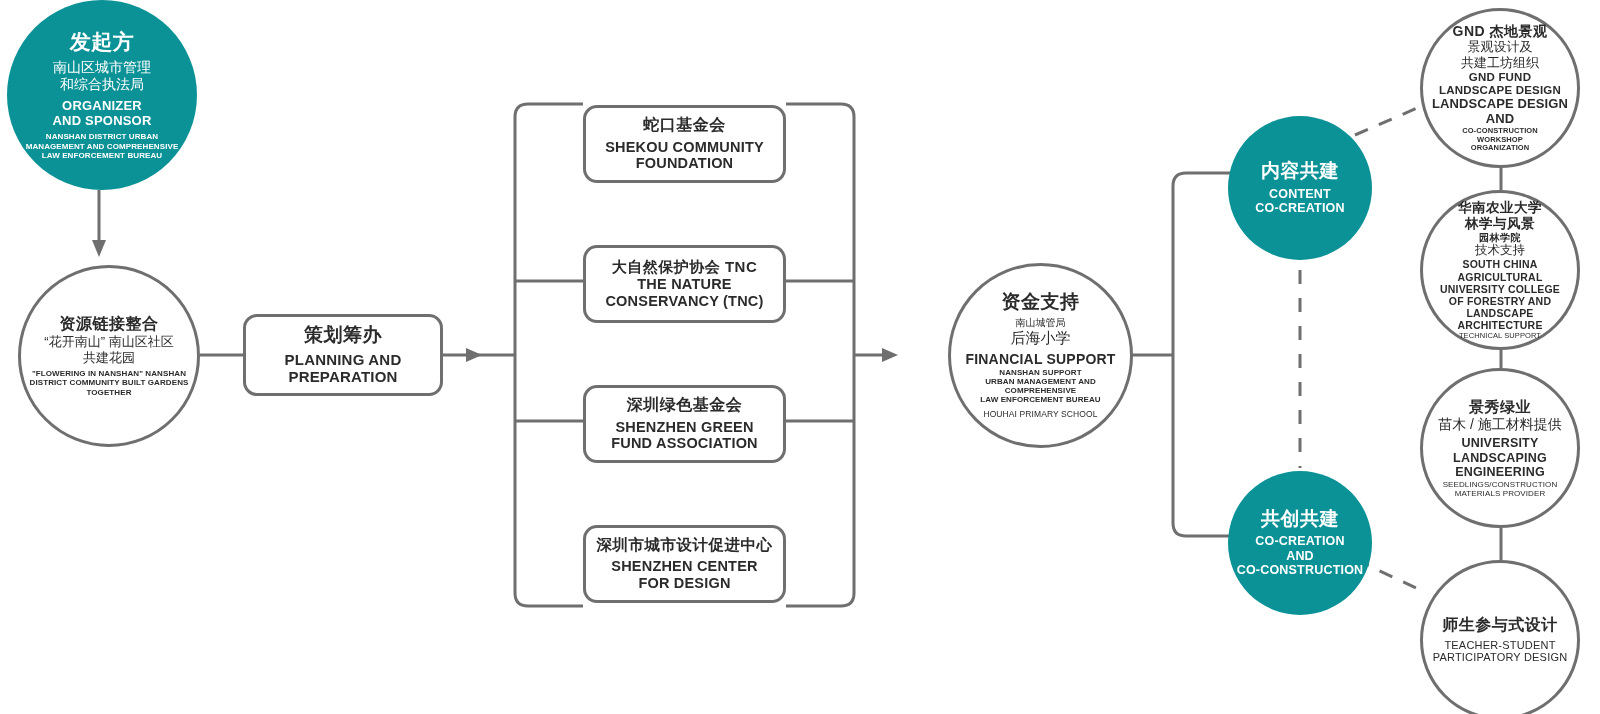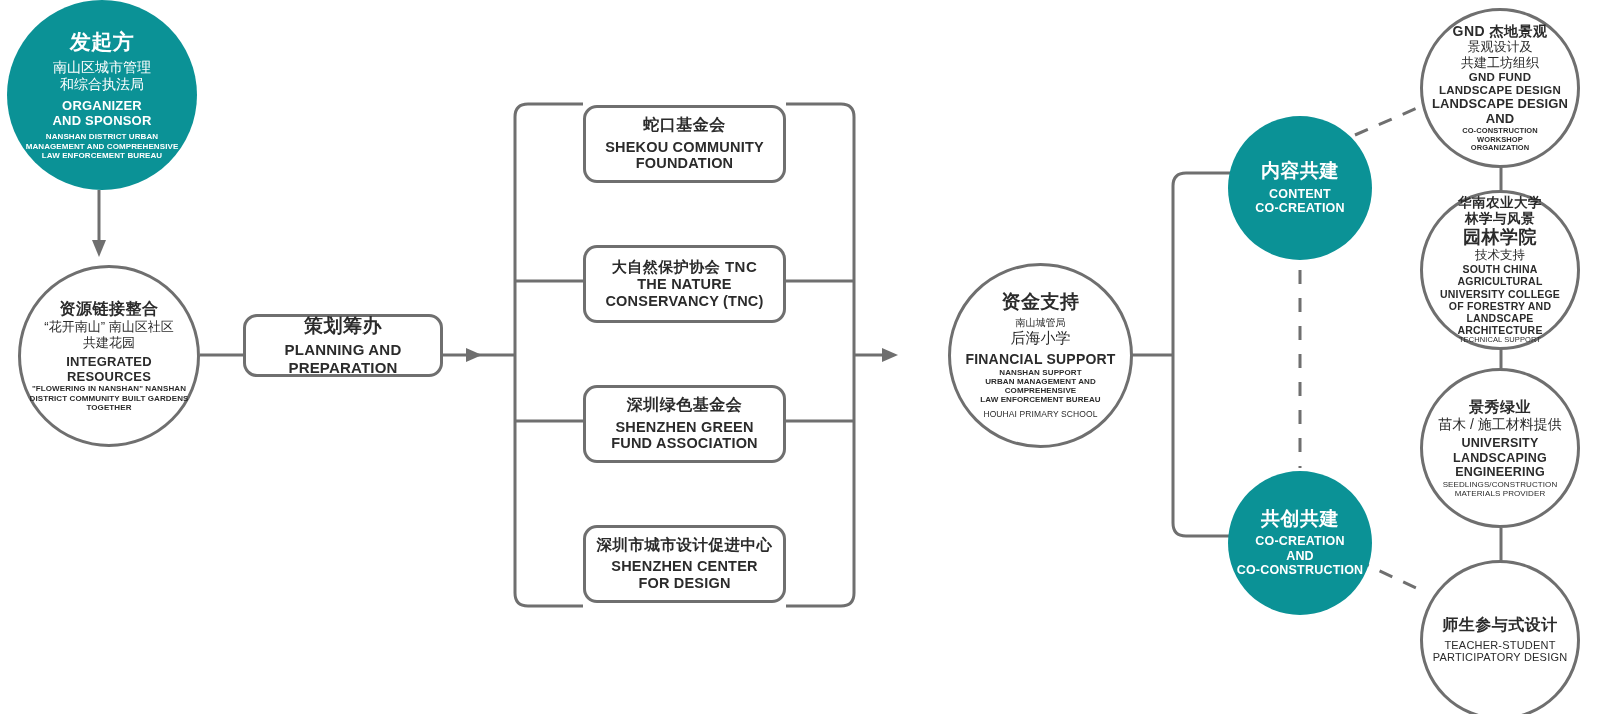--- a/index.html
+++ b/index.html
@@ -86,28 +86,27 @@
       <div class="en-tiny" style="font-size:8px;">LAW ENFORCEMENT BUREAU</div>
     </div>
   </div>
 
   <div class="node circle outline" style="left:18px;top:265px;width:182px;height:182px;">
     <div class="inner">
       <div class="cn-main" style="font-size:16px;">资源链接整合</div>
       <div class="cn-sub" style="font-size:13px;">“花开南山” 南山区社区</div>
       <div class="cn-sub" style="font-size:13px;">共建花园</div>
       <div class="sp4"></div>
-      <div class="en-main" style="font-size:13px;">INTEGRATED RESOURCES</div>
       <div class="en-tiny" style="font-size:8px;">"FLOWERING IN NANSHAN" NANSHAN</div>
       <div class="en-tiny" style="font-size:8px;">DISTRICT COMMUNITY BUILT GARDENS</div>
       <div class="en-tiny" style="font-size:8px;">TOGETHER</div>
     </div>
   </div>
 
-  <div class="node rbox" style="left:243px;top:314px;width:200px;height:63px;">
+  <div class="node rbox" style="left:243px;top:314px;width:200px;height:82px;">
     <div class="inner">
       <div class="cn-main" style="font-size:19px;">策划筹办</div>
       <div class="sp4"></div>
       <div class="en-main" style="font-size:15px;">PLANNING AND</div>
       <div class="en-main" style="font-size:15px;">PREPARATION</div>
     </div>
   </div>
 
   <div class="node rbox" style="left:583px;top:105px;width:203px;height:78px;">
     <div class="inner">
@@ -191,21 +190,21 @@
       <div class="en-tiny" style="font-size:7.5px;">CO-CONSTRUCTION</div>
       <div class="en-tiny" style="font-size:7.5px;">WORKSHOP</div>
       <div class="en-tiny" style="font-size:7.5px;">ORGANIZATION</div>
     </div>
   </div>
 
   <div class="node circle outline" style="left:1420px;top:190px;width:160px;height:160px;">
     <div class="inner">
       <div class="cn-main" style="font-size:13.5px;">华南农业大学</div>
       <div class="cn-main" style="font-size:13.5px;">林学与风景</div>
-      <div class="cn-main" style="font-size:18px;">园林学院</div>
+      <div class="cn-main" style="font-size:10px;">园林学院</div>
       <div class="cn-sub" style="font-size:12.5px;">技术支持</div>
       <div class="en-main" style="font-size:10.5px;">SOUTH CHINA</div>
       <div class="en-main" style="font-size:10.5px;">AGRICULTURAL</div>
       <div class="en-main" style="font-size:10.5px;">UNIVERSITY COLLEGE</div>
       <div class="en-main" style="font-size:10.5px;">OF FORESTRY AND</div>
       <div class="en-main" style="font-size:10.5px;">LANDSCAPE</div>
       <div class="en-main" style="font-size:10.5px;">ARCHITECTURE</div>
       <div class="en-tiny" style="font-size:7.5px;font-weight:normal;">TECHNICAL SUPPORT</div>
     </div>
   </div>

